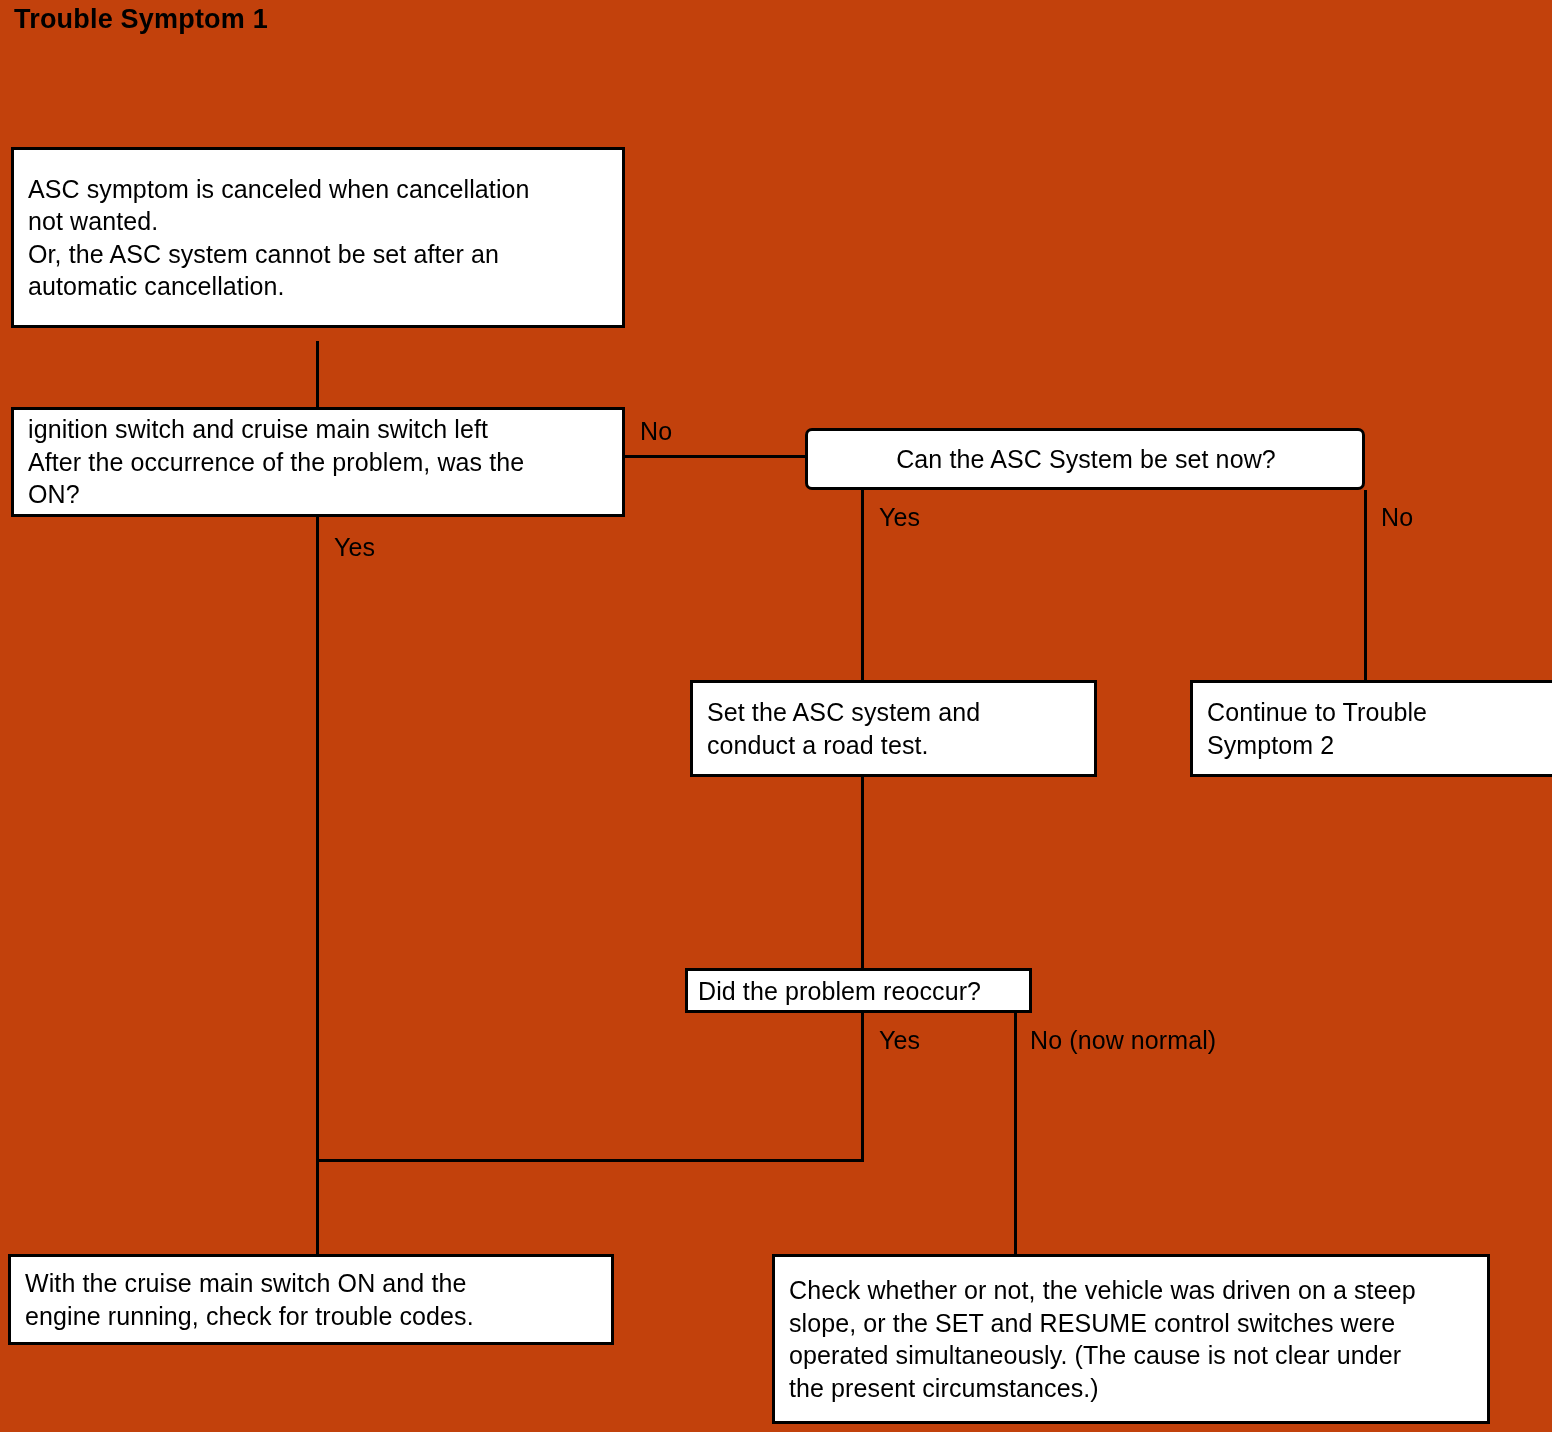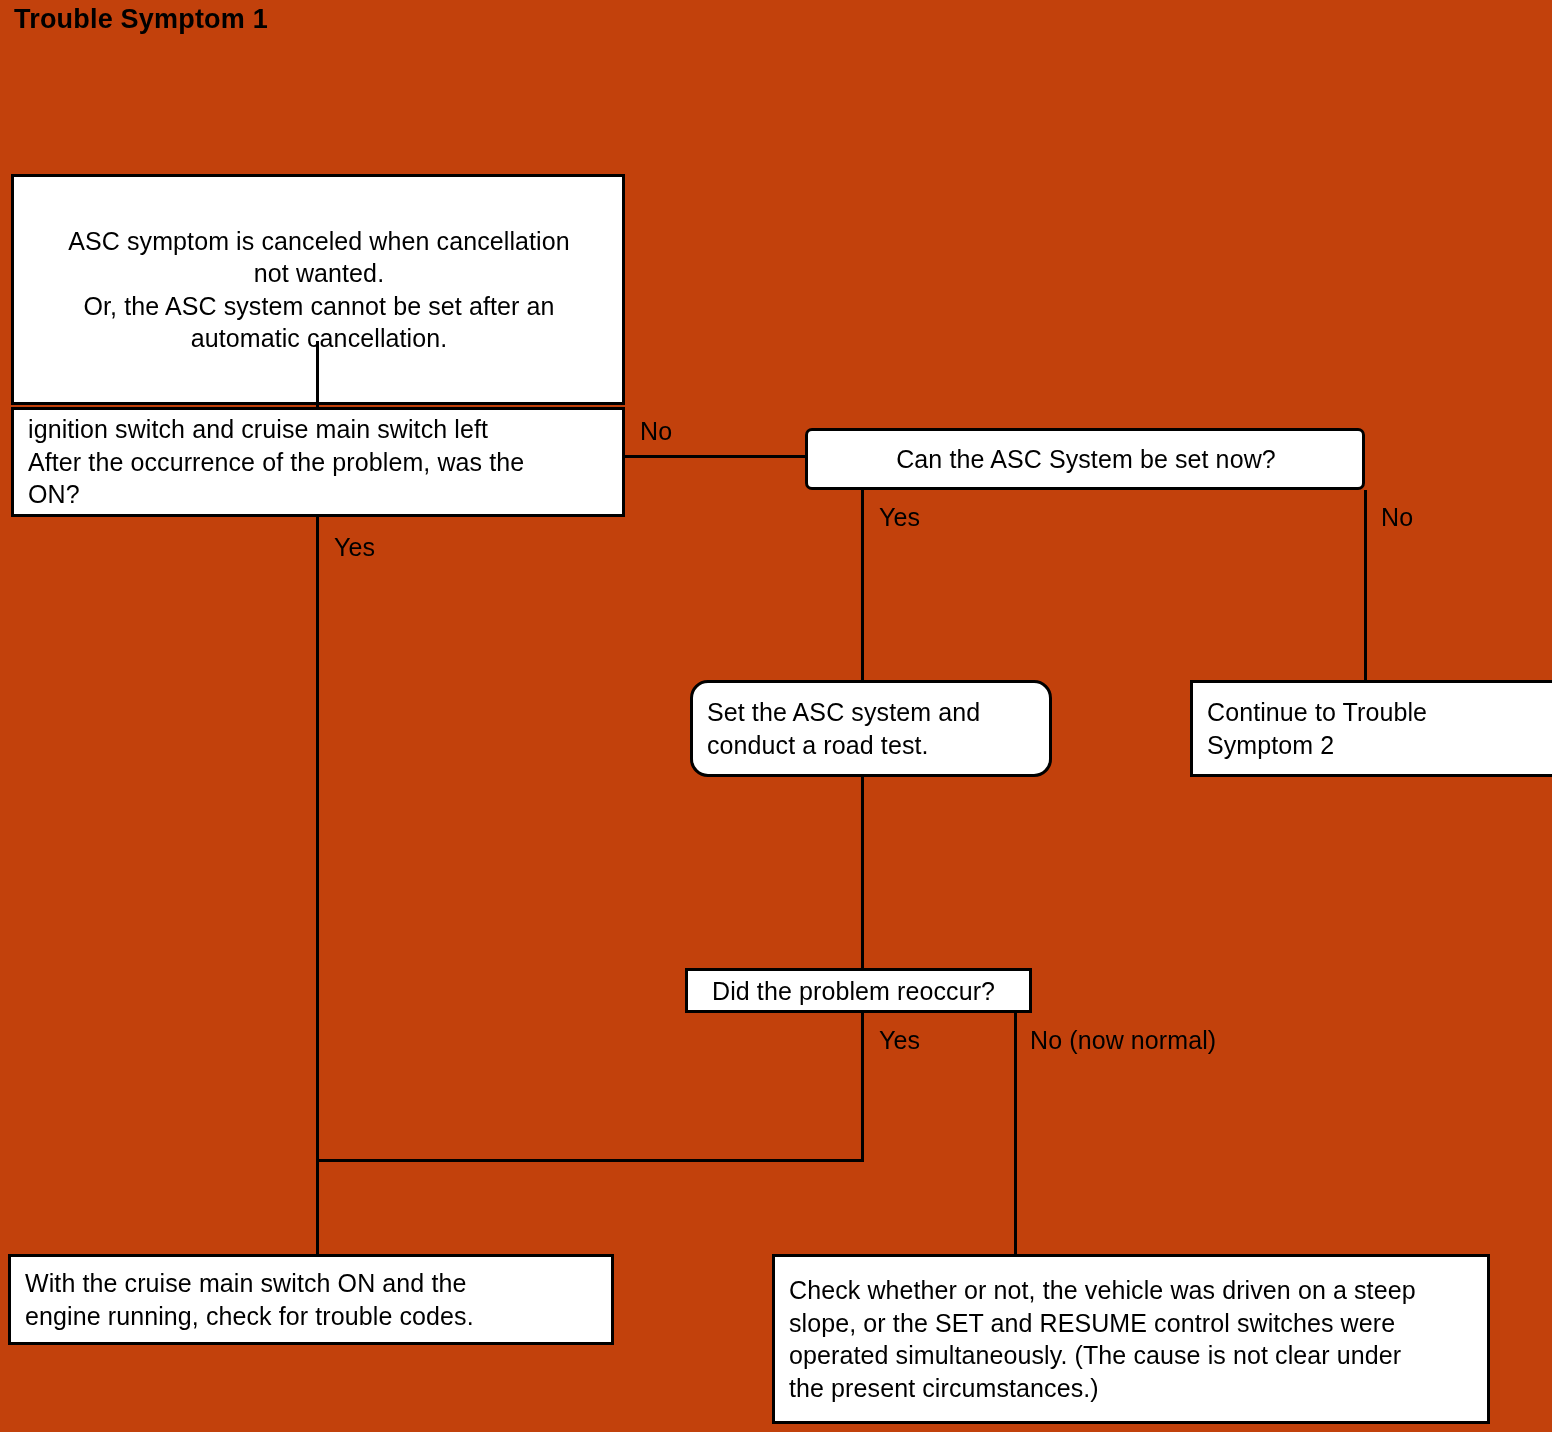--- a/index.html
+++ b/index.html
@@ -43,21 +43,21 @@
   }
   .node .ln {
     display: block;
     white-space: nowrap;
   }
   .node.centered {
     align-items: center;
     justify-content: center;
   }
   .node.tight {
-    padding: 2px 8px 2px 24px;
+    padding: 2px 8px 2px 10px;
     line-height: 1.12;
   }
   .conn {
     position: absolute;
     background: #000000;
   }
   .conn.v { width: 3px; }
   .conn.h { height: 3px; }
   .edge-label {
     position: absolute;
@@ -67,21 +67,21 @@
     letter-spacing: 0.1px;
   }
 </style>
 </head>
 <body>
 
 <div id="canvas">
 
   <div class="page-title">Trouble Symptom 1</div>
 
-  <div class="node" style="left:11px; top:174px; width:614px; height:231px;text-align:center;">
+  <div class="node" style="left:11px; top:147px; width:614px; height:181px;">
     <span class="ln">ASC symptom is canceled when cancellation</span>
     <span class="ln">not wanted.</span>
     <span class="ln">Or, the ASC system cannot be set after an</span>
     <span class="ln">automatic cancellation.</span>
   </div>
 
   <div class="conn v" style="left:316px; top:341px; height:66px;"></div>
 
   <div class="node" style="left:11px; top:407px; width:614px; height:110px;">
     <span class="ln">ignition switch and cruise main switch left</span>
@@ -98,21 +98,21 @@
   <div class="node centered" style="left:805px; top:428px; width:560px; height:62px;border-radius:7px;">
     <span class="ln">Can the ASC System be set now?</span>
   </div>
 
   <div class="conn v" style="left:861px; top:490px; height:190px;"></div>
   <div class="edge-label" style="left:879px; top:505px;">Yes</div>
 
   <div class="conn v" style="left:1364px; top:490px; height:190px;"></div>
   <div class="edge-label" style="left:1381px; top:505px;">No</div>
 
-  <div class="node" style="left:690px; top:680px; width:362px; height:97px;border-radius:18px;">
+  <div class="node" style="left:690px; top:680px; width:407px; height:97px;">
     <span class="ln">Set the ASC system and</span>
     <span class="ln">conduct a road test.</span>
   </div>
 
   <div class="node" style="left:1190px; top:680px; width:407px; height:97px;">
     <span class="ln">Continue  to  Trouble</span>
     <span class="ln">Symptom 2</span>
   </div>
 
   <div class="conn v" style="left:861px; top:777px; height:191px;"></div>

